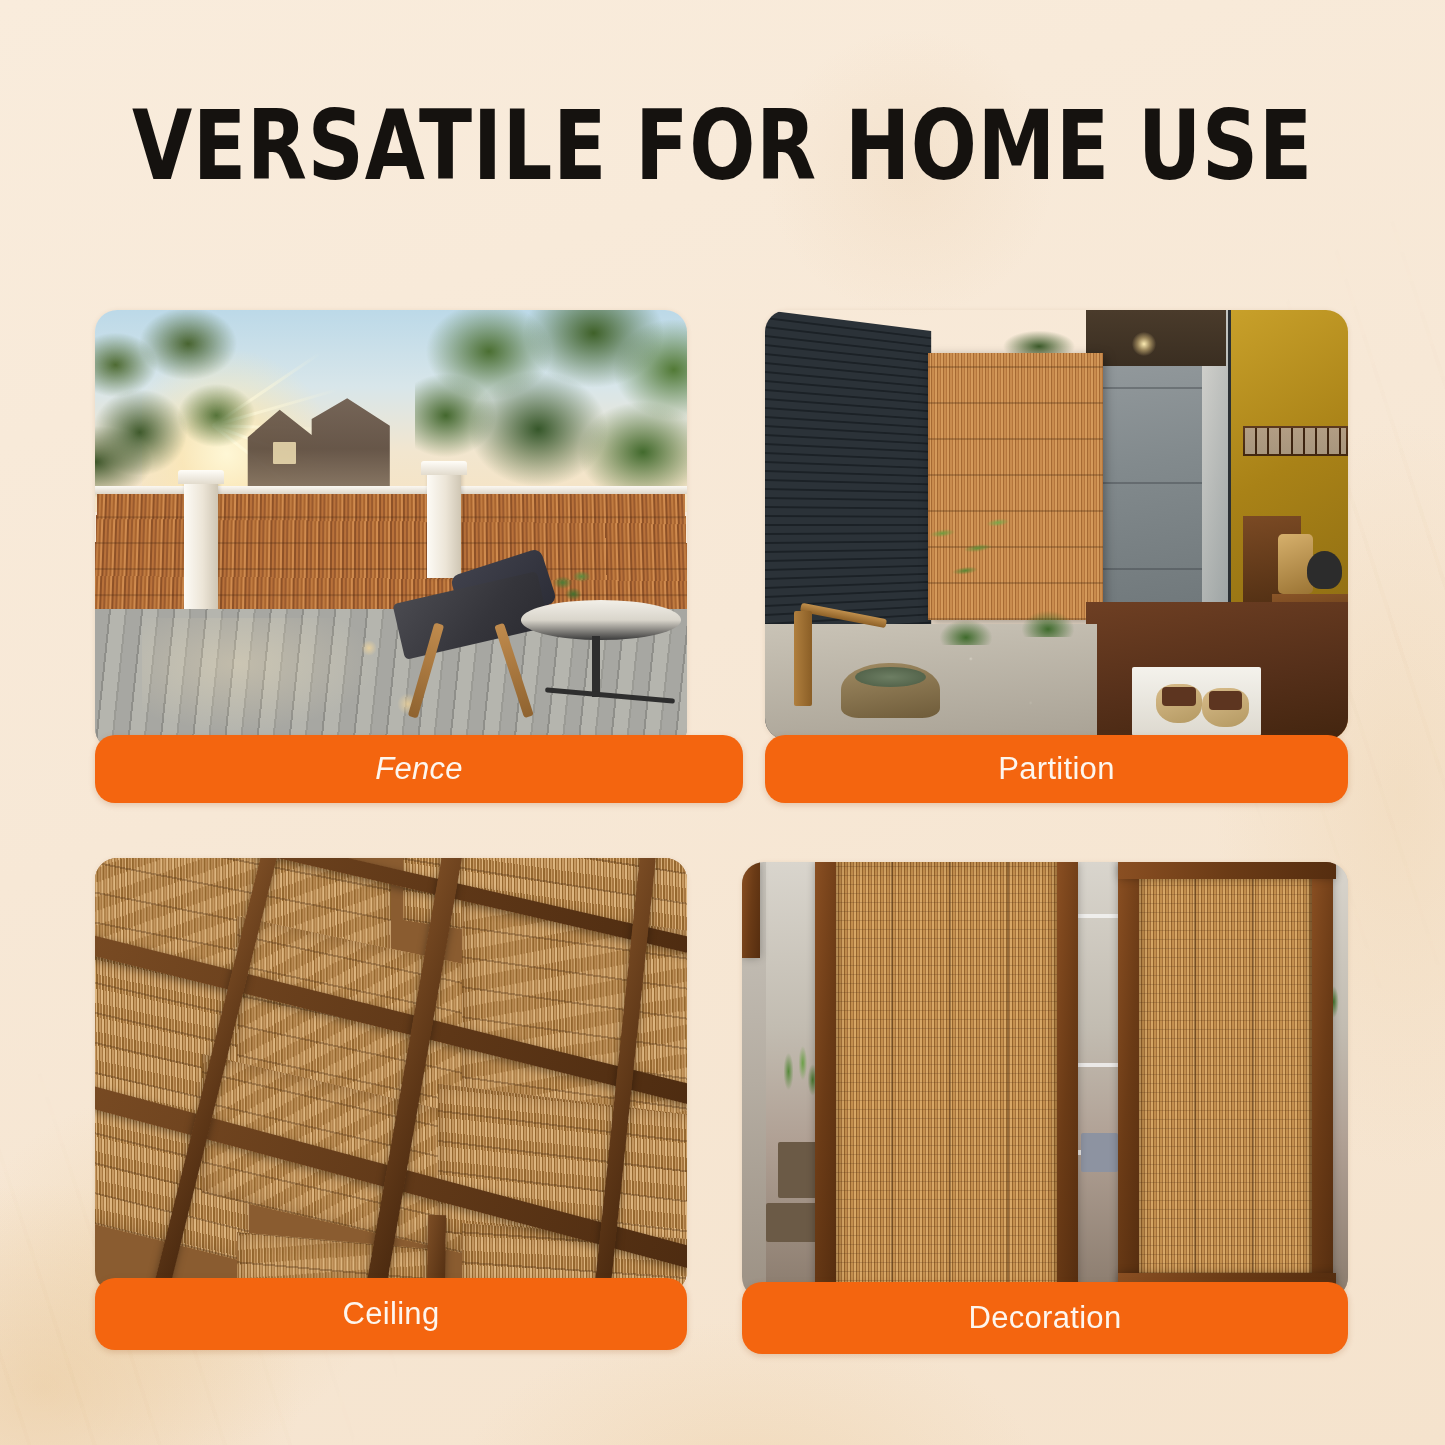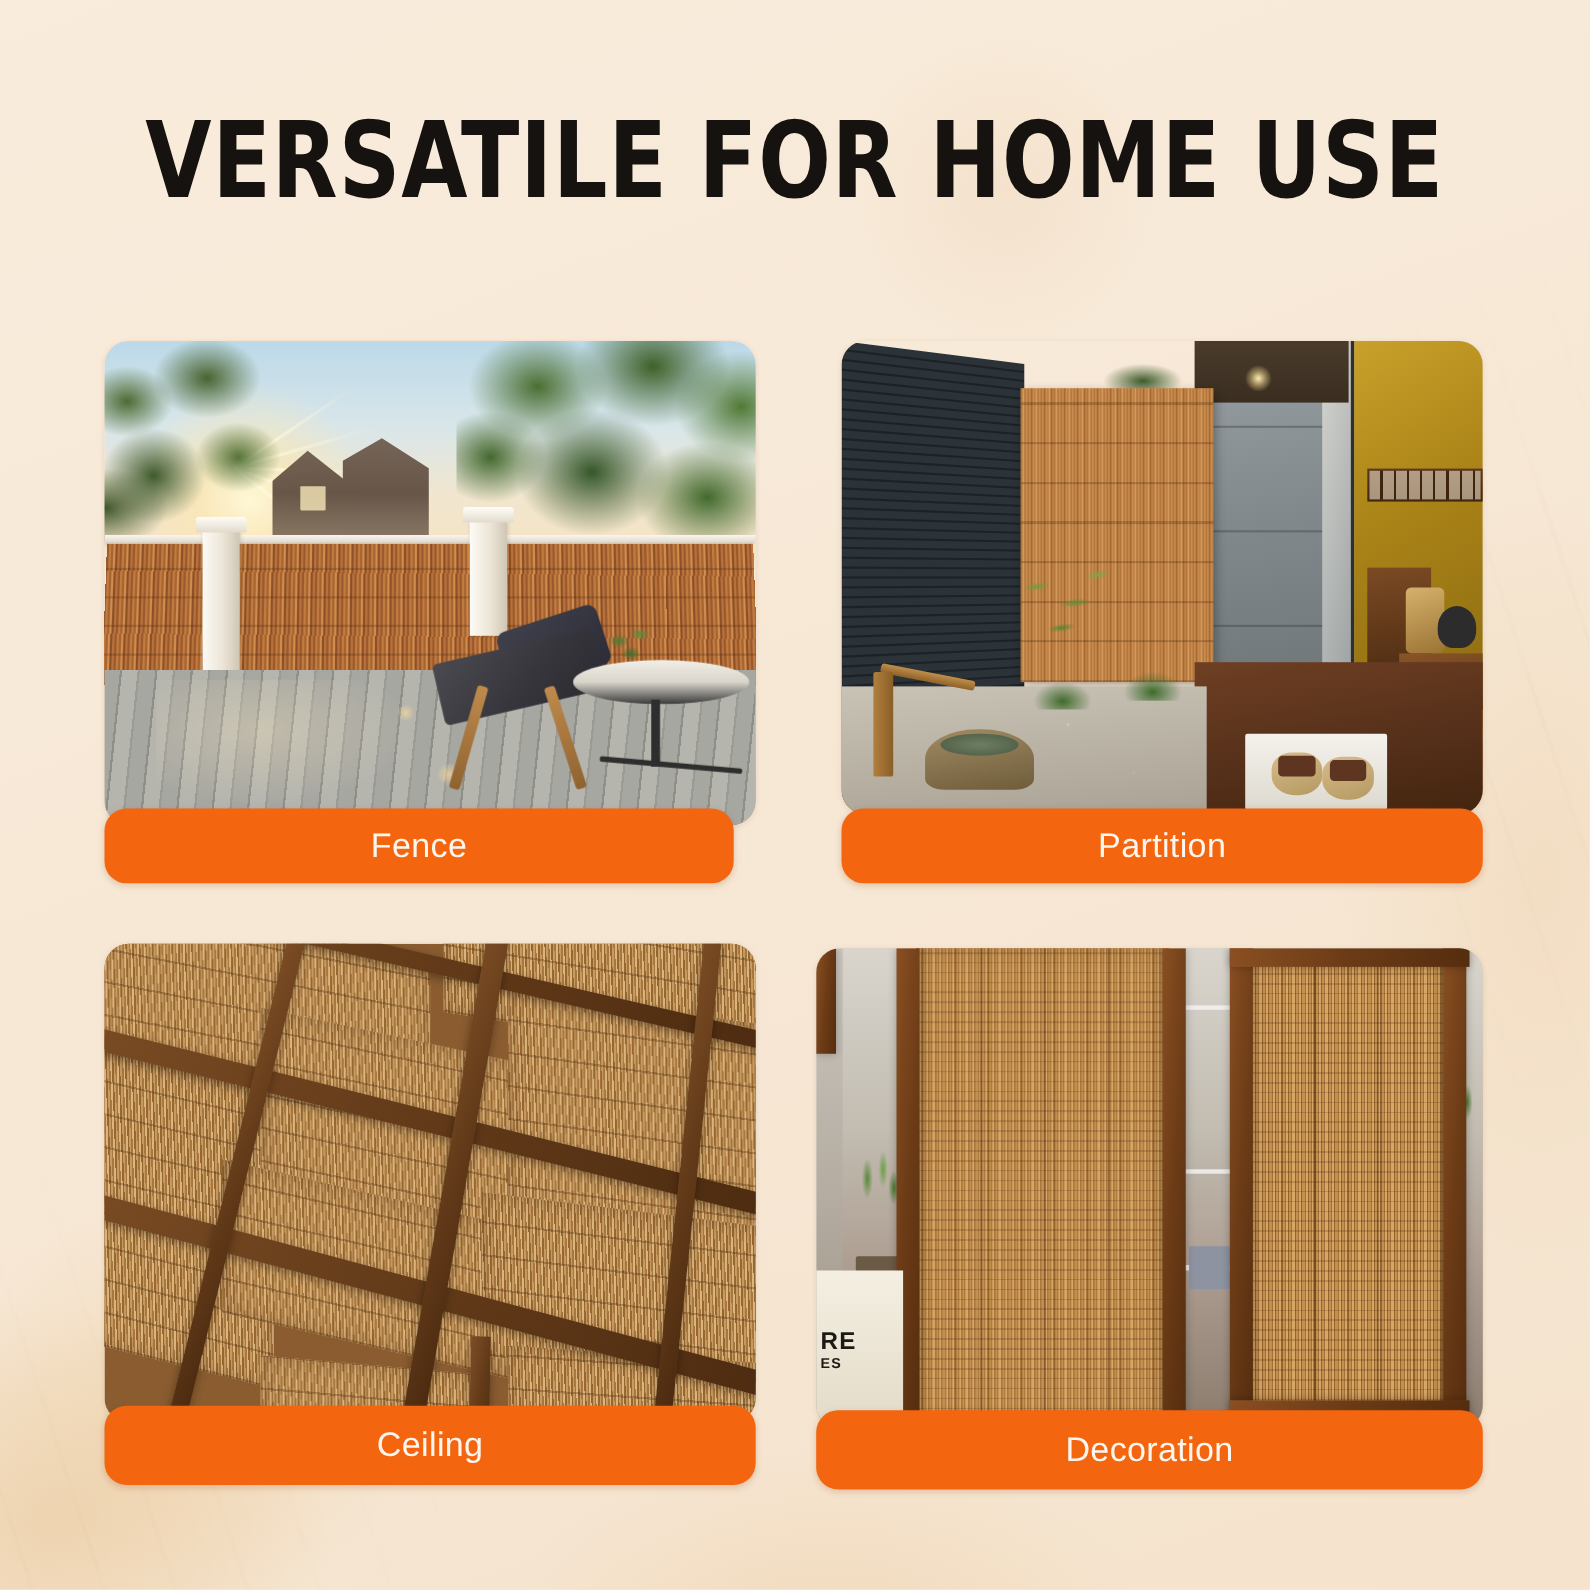--- a/index.html
+++ b/index.html
@@ -77,21 +77,21 @@
     box-shadow:0 2px 6px rgba(150,70,15,0.22);
     z-index:5;
   }
 
   
   #card-fence      { left:95px;  top:310px;  width:592px; height:440px; }
   #card-partition  { left:765px; top:310px;  width:583px; height:430px; }
   #card-ceiling    { left:95px;  top:858px;  width:592px; height:435px; }
   #card-decoration { left:742px; top:862px;  width:606px; height:437px; }
 
-  #label-fence      { left:95px;  top:735px;  width:572px; height:68px; }
+  #label-fence      { left:95px;  top:735px;  width:648px; height:68px;font-style:italic; }
   #label-partition  { left:765px; top:735px;  width:583px; height:68px; }
   #label-ceiling    { left:95px;  top:1278px; width:592px; height:72px; }
   #label-decoration { left:742px; top:1282px; width:606px; height:72px; }
 
   
   .p1-sky {
     position:absolute; left:0; top:0; width:100%; height:46%;
     background:linear-gradient(180deg,#bcd9e8 0%,#d8e6ea 38%,#f2e6cf 70%,#f6e3c2 100%);
   }
   .p1-sunglow {
@@ -548,21 +548,17 @@
     <div class="p4-blind" style="left:65%; width:30%; top:2%; bottom:4%;"></div>
 
     <div class="p4-frame" style="left:12%; width:3.5%;"></div>
     <div class="p4-frame" style="left:52%; width:3.5%;"></div>
     <div class="p4-frame" style="left:62%; width:3.5%;"></div>
     <div class="p4-frame" style="left:94%; width:3.5%;"></div>
     <div class="p4-frame" style="left:62%; top:0; right:2%; bottom:auto; height:4%;"></div>
     <div class="p4-frame" style="left:62%; top:94%; right:2%; bottom:auto; height:6%;"></div>
     <div class="p4-frame" style="left:0; width:3%; top:0; height:22%;"></div>
 
-    <div class="p4-sign">
-      <div class="p4-sign-l1">RE</div>
-      <div class="p4-sign-l2">ES</div>
-    </div>
   </div>
 </div>
 <div class="label-bar" id="label-decoration">
   <span>Decoration</span>
 </div>
 
 </body></html>

